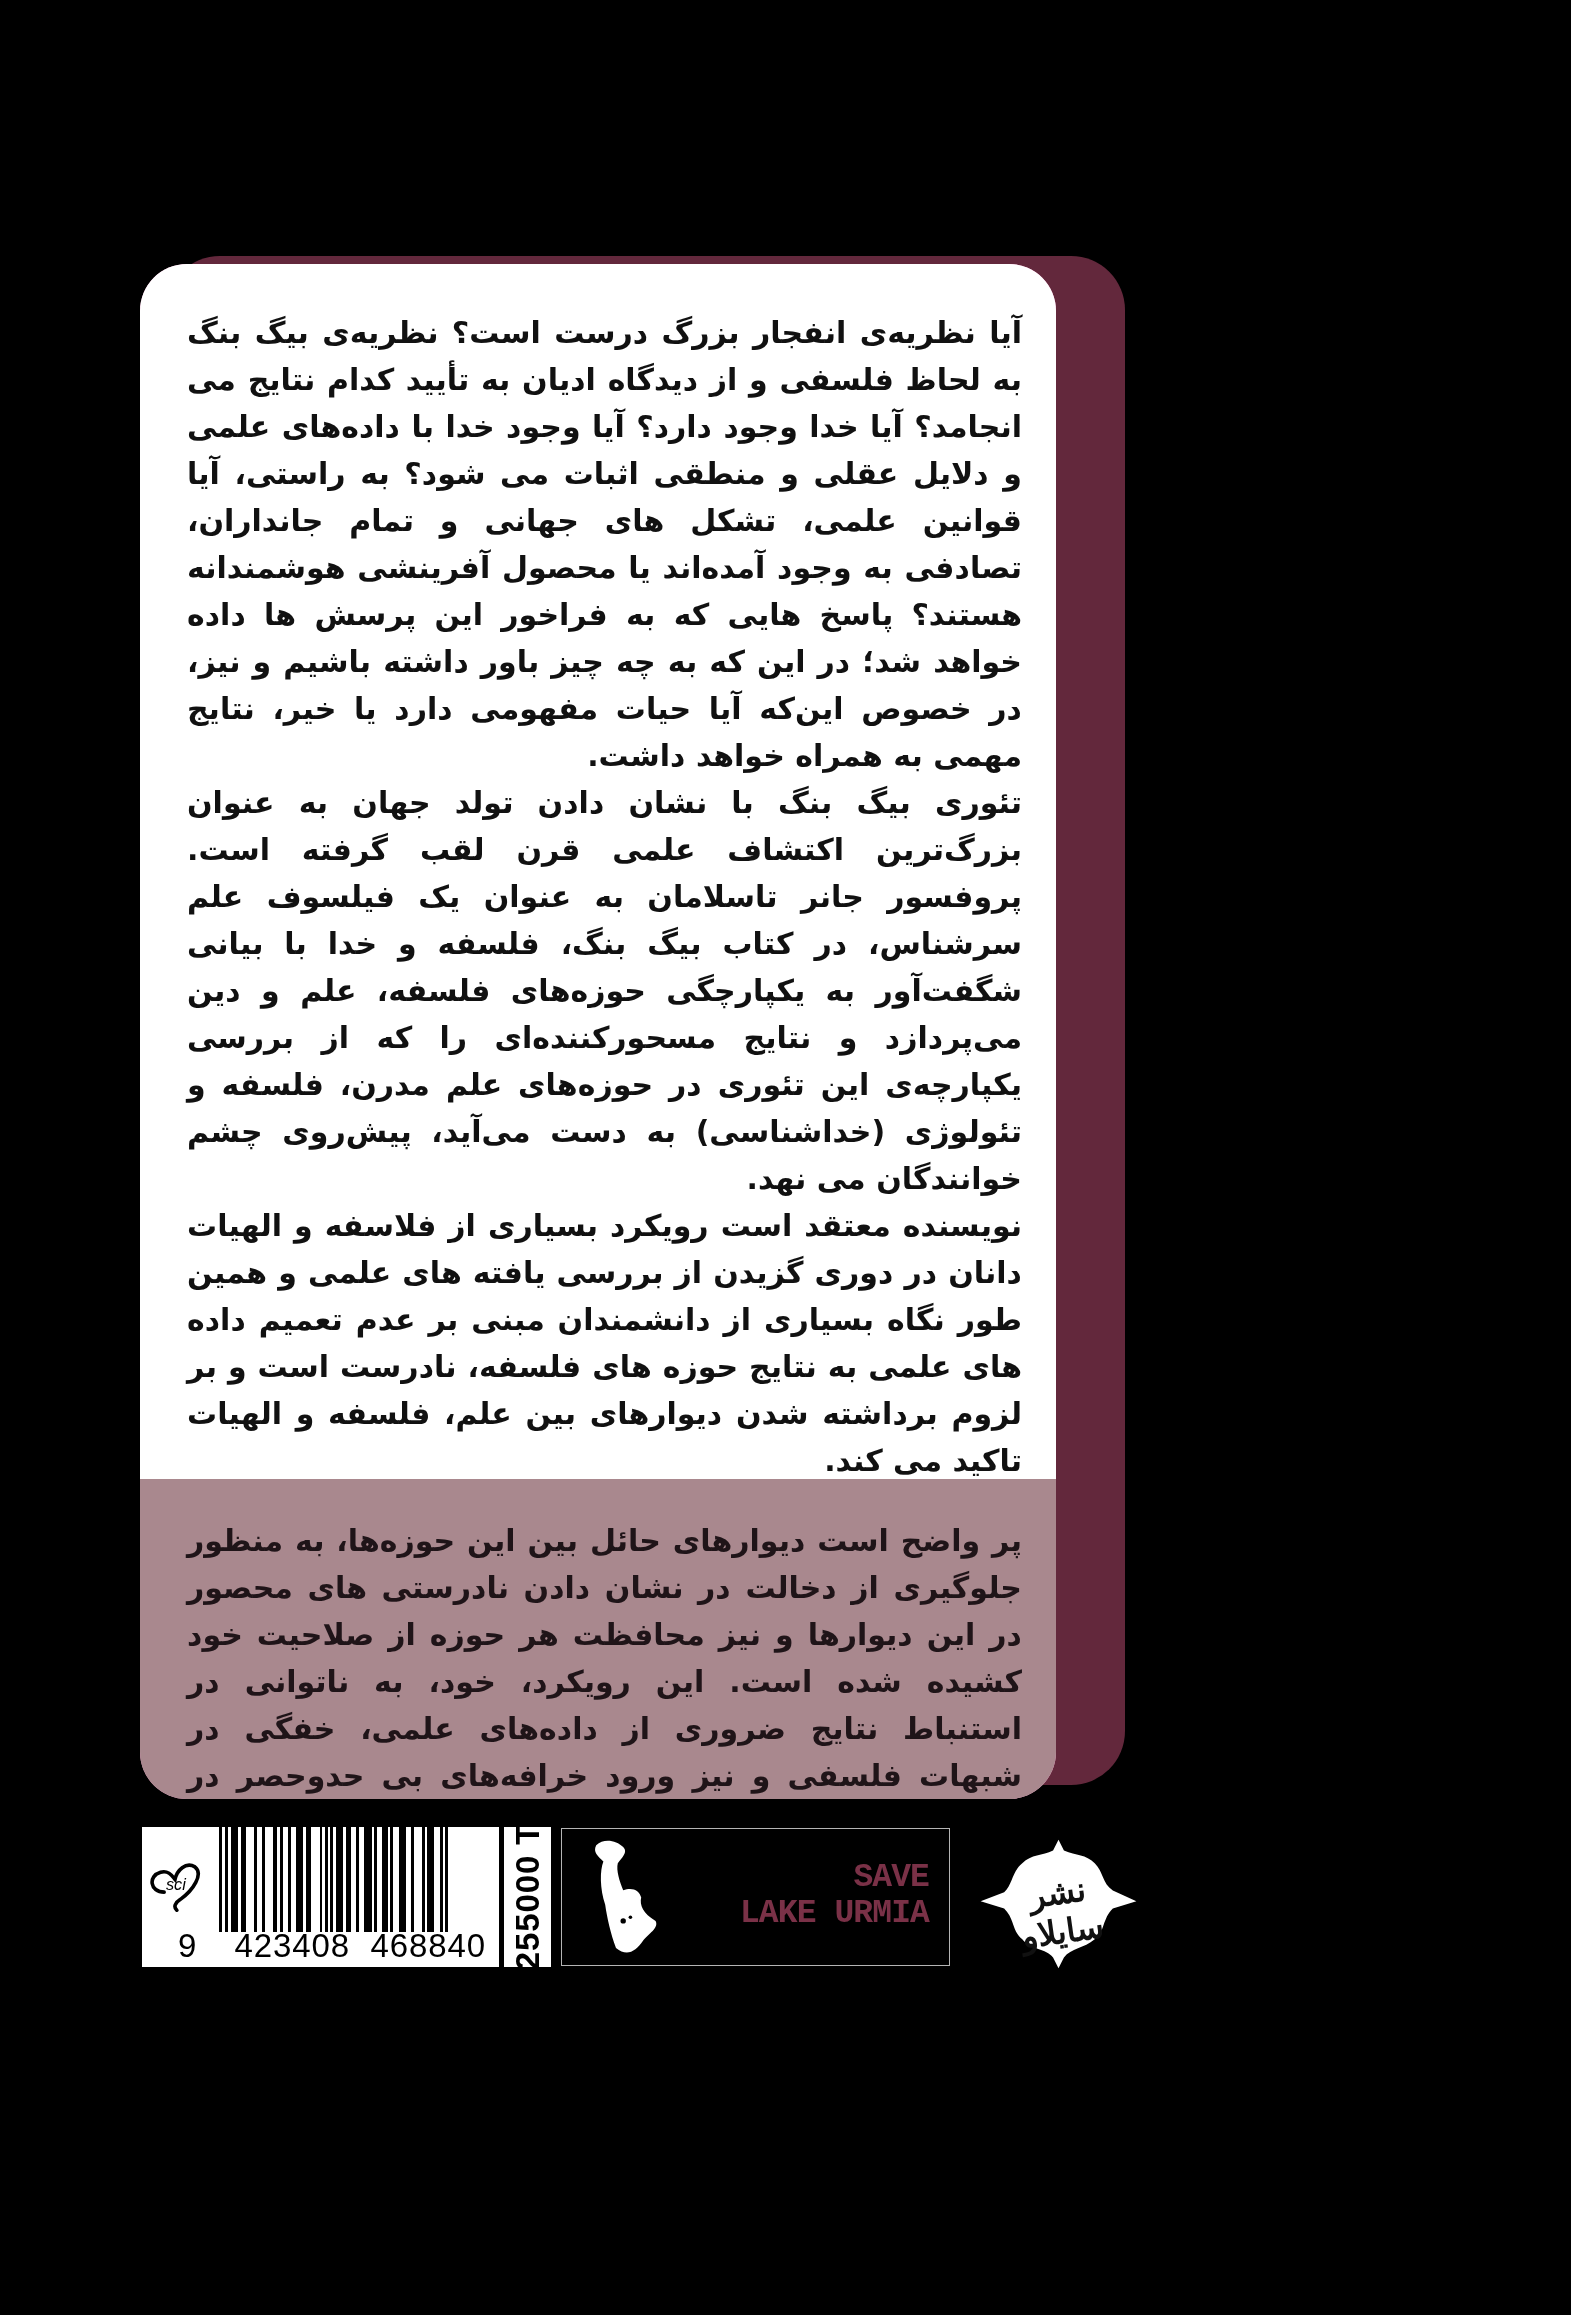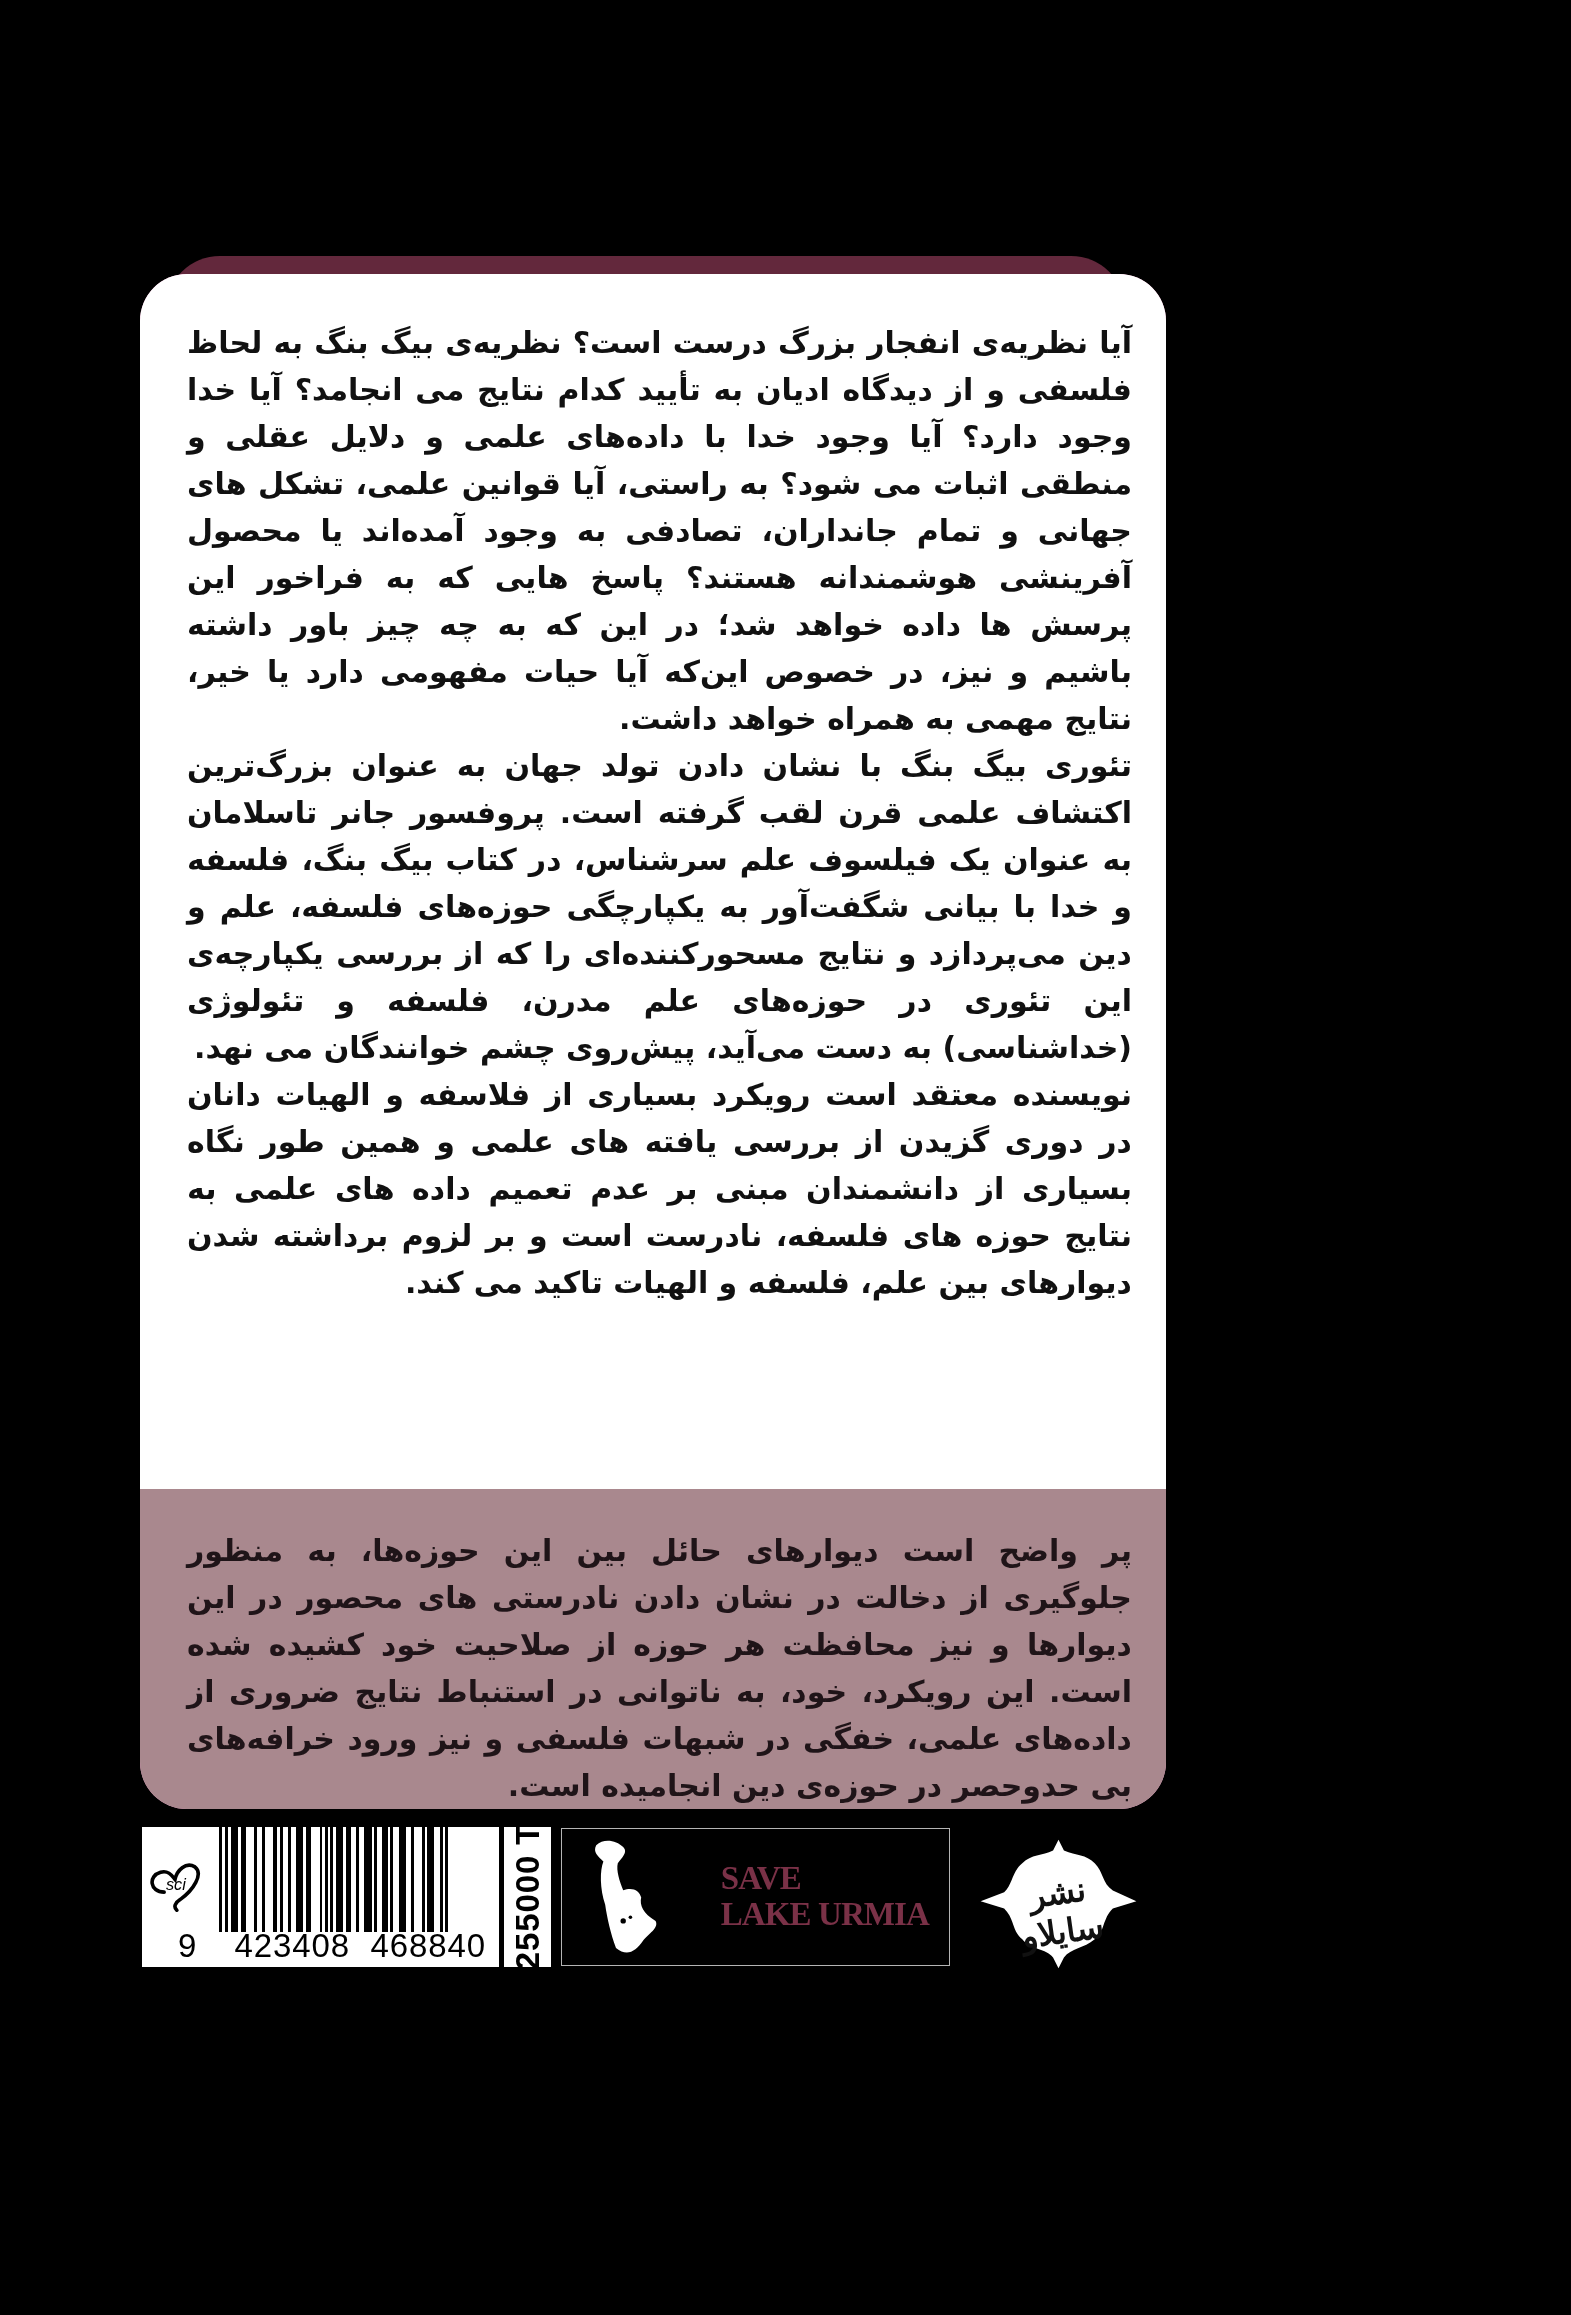--- a/index.html
+++ b/index.html
@@ -3,21 +3,21 @@
 <meta charset="utf-8">
 <style>
   html, body { margin:0; padding:0; background:#000; }
   body { width:1571px; height:2316px; position:relative; overflow:hidden;
          font-family:"DejaVu Sans", sans-serif; }
 
   
   .card-back { position:absolute; left:166px; top:256px; width:959px; height:1529px;
                background:#63283c; border-radius:54px; }
   
-  .card { position:absolute; left:140px; top:274px; width:1026px; height:1535px;
+  .card { position:absolute; left:140px; top:264px; width:916px; height:1535px;
           border-radius:47px; overflow:hidden; background:#f9a8d4; }
   .card-white { position:absolute; left:0; top:0; right:0; height:1215px; background:#fff; }
   .card-pink  { position:absolute; left:0; top:1215px; right:0; bottom:0; background:#a9888e; }
 
   .body-text { position:absolute; left:47px; right:34px; direction:rtl; text-align:justify;
                text-align-last:right; color:#111; font-family:"DejaVu Sans", sans-serif;
                font-size:30px; line-height:47px; font-weight:bold; letter-spacing:-0.3px; }
   .body-text p { margin:0; }
   .t-white { top:45px; }
   .t-pink { top:1253px; color:#1f1418; font-weight:bold; }
@@ -31,22 +31,22 @@
           font-size:33px; color:#000; letter-spacing:0.9px; display:flex; justify-content:space-between; }
   .isbn span:first-child { width:36px; }
   .price-box { position:absolute; left:504px; top:1827px; width:47px; height:140px; background:#fff; }
   .price { position:absolute; left:50%; top:50%; transform:translate(-50%,-50%) rotate(-90deg);
            white-space:nowrap; font-family:"Liberation Sans", sans-serif; font-weight:bold;
            font-size:33px; color:#000; letter-spacing:0.9px; }
 
   .urmia-box { position:absolute; left:561px; top:1828px; width:389px; height:138px;
                border:1.8px solid #b4b4b4; background:#000; box-sizing:border-box; }
   .urmia-map { position:absolute; left:18px; top:5.4px; width:90px; height:127px; }
-  .urmia-text { position:absolute; right:20px; top:31px; text-align:left; color:#7a3147;
-                font-family:Liberation Serif, serif; font-weight:bold; font-size:33px; line-height:36px;
+  .urmia-text { position:absolute; right:20px; top:31px; text-align:right; color:#7a3147;
+                font-family:Liberation Mono, monospace; font-weight:bold; font-size:33px; line-height:36px;
                 letter-spacing:-0.9px; }
   .publisher-logo { position:absolute; left:977px; top:1836px; width:163px; height:136px; }
   .publisher-name { position:absolute; left:1015px; top:1873px; width:90px; text-align:center;
                     font-family:"DejaVu Serif", serif; font-weight:bold; font-size:33px; color:#111;
                     direction:rtl; transform:rotate(-8deg); }
 </style>
 </head>
 <body>
 
 <div class="card-back"></div>

